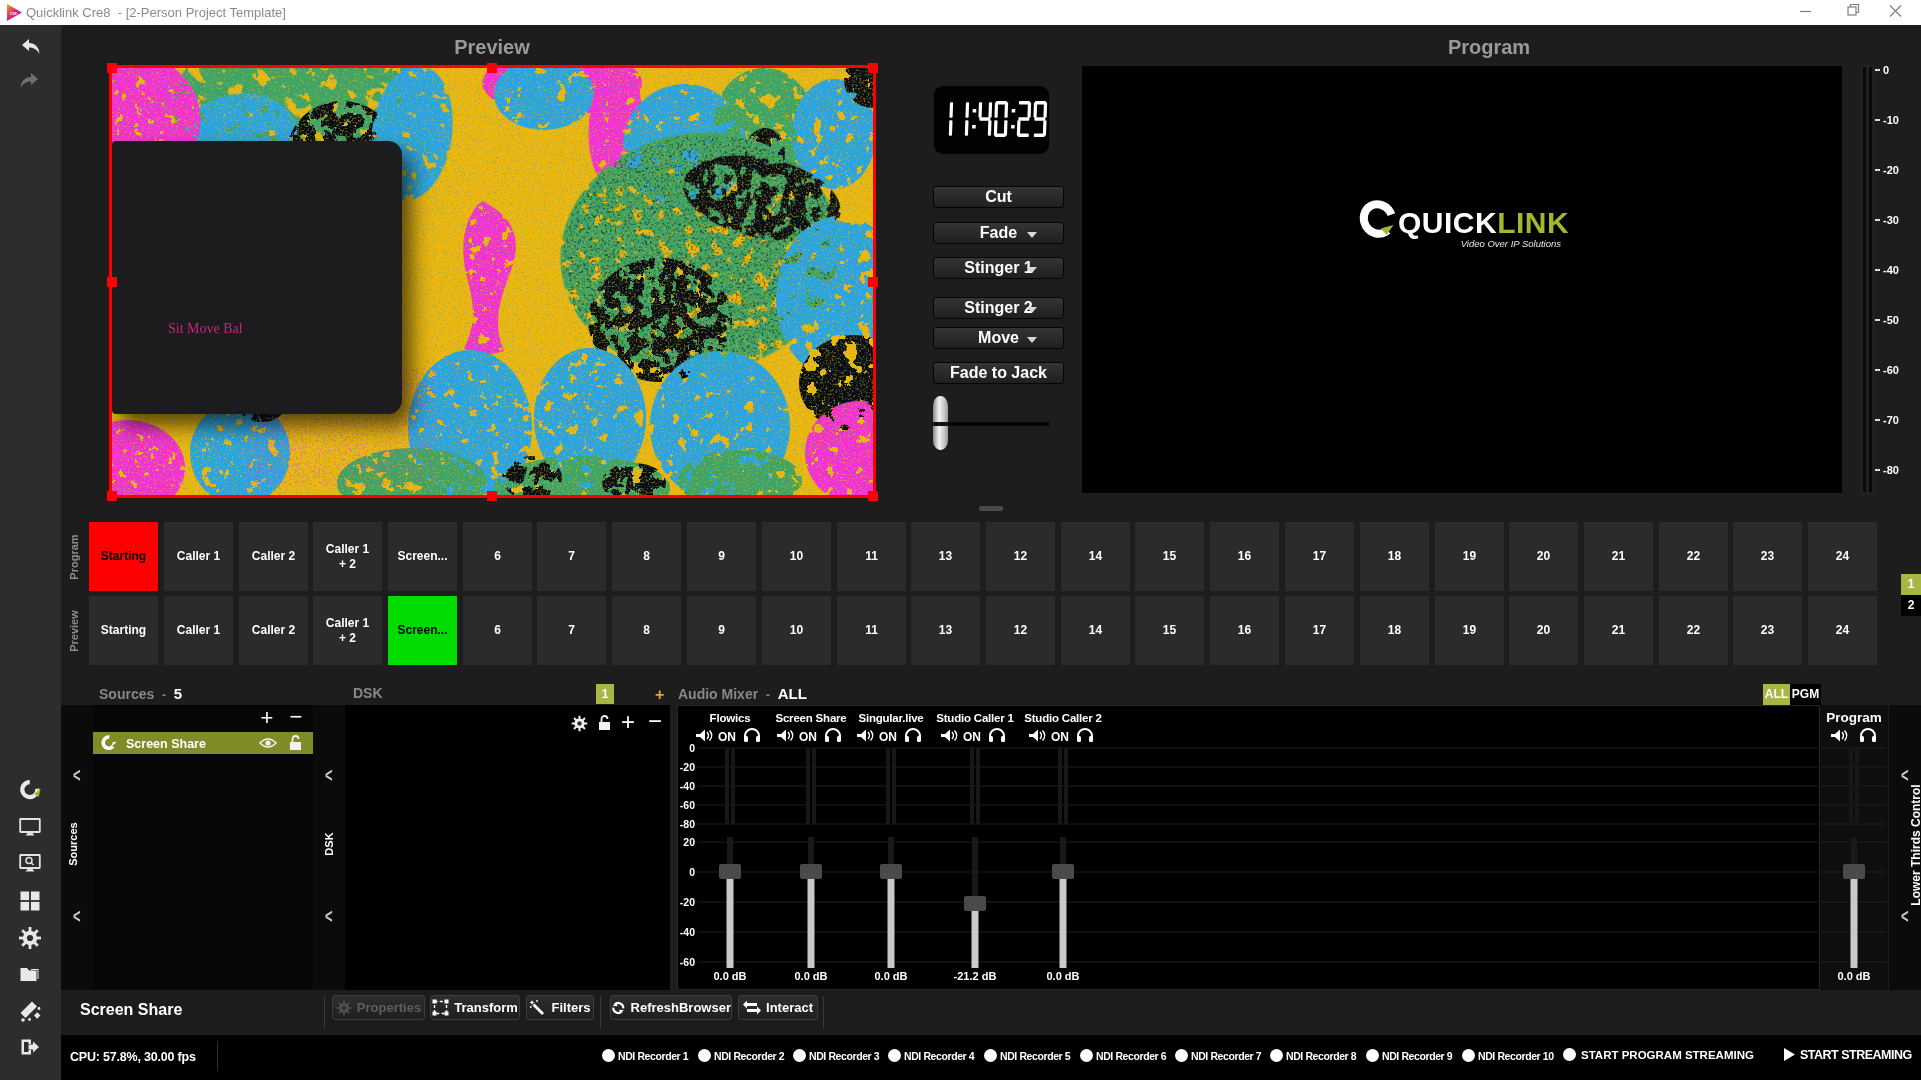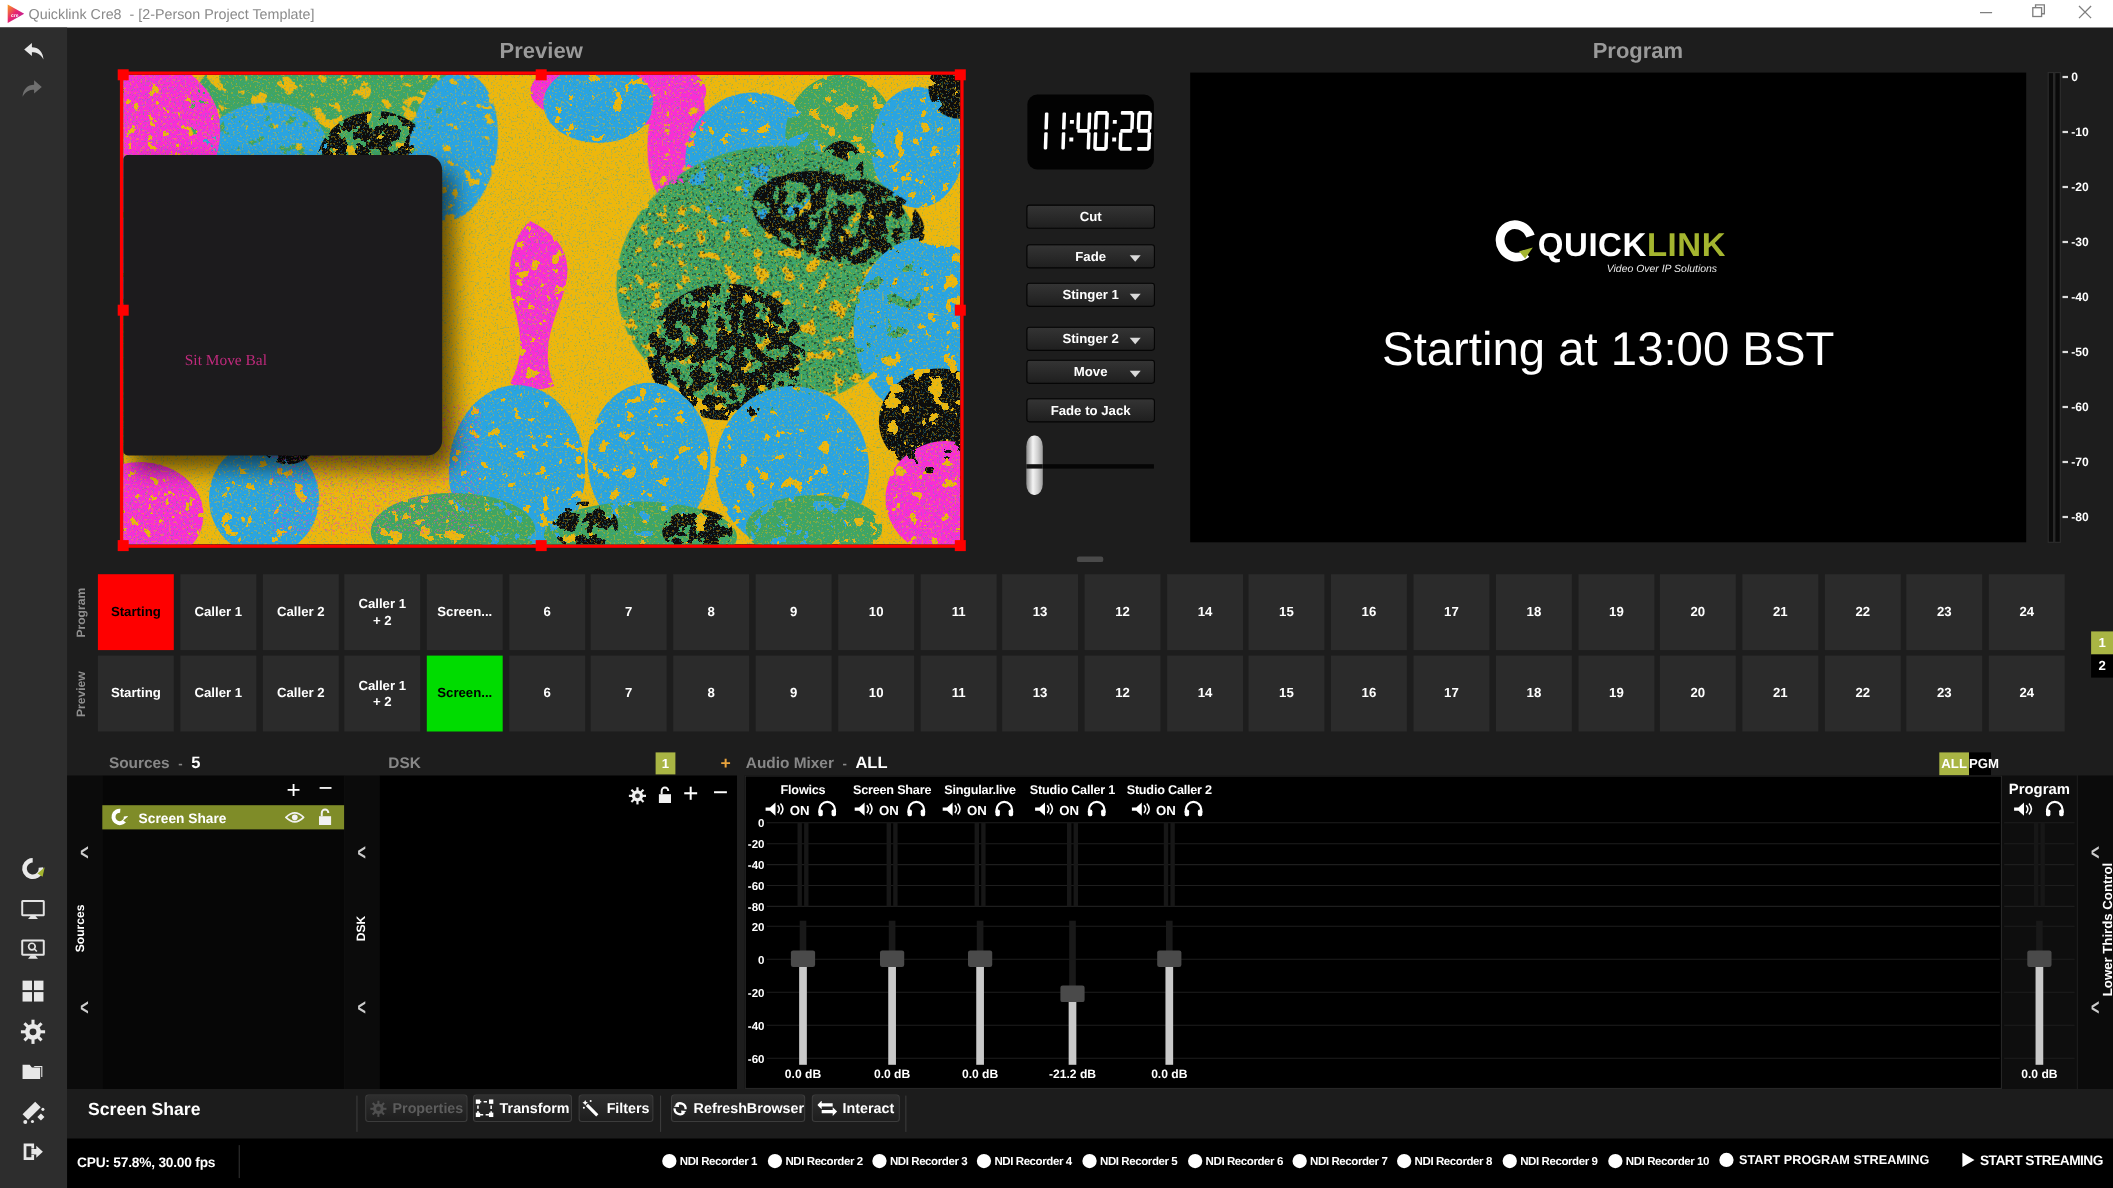--- a/index.html
+++ b/index.html
@@ -2,23 +2,23 @@
 <html><head><meta charset="utf-8"><style>
 *{margin:0;padding:0;box-sizing:border-box}
 html,body{width:1921px;height:1080px;overflow:hidden;background:#1d1d1d}
 body{font-family:"Liberation Sans",sans-serif;}
 #root{position:relative;width:1921px;height:1080px;background:#1d1d1d;overflow:hidden}
 .abs{position:absolute}
 .b{font-weight:bold}
 .gbtn{position:absolute;width:69px;height:69px;background:#2b2b2b;color:#fff;
  font-weight:bold;font-size:12px;display:flex;align-items:center;justify-content:center;
  text-align:center;line-height:15px}
-.tbtn{position:absolute;left:933px;width:117px;height:22px;border-radius:3px;
+.tbtn{position:absolute;left:933px;width:131px;height:22px;border-radius:3px;
  background:linear-gradient(#343434,#1f1f1f);border:1px solid #050505;color:#fff;
- font-weight:bold;font-size:12px;display:flex;align-items:center;justify-content:center}
+ font-weight:bold;font-size:16px;display:flex;align-items:center;justify-content:center}
 .vlab{position:absolute;color:#8e8e8e;font-weight:bold;font-size:11px;
  transform:rotate(-90deg);transform-origin:center;white-space:nowrap;text-align:center}
 .hdr{position:absolute;color:#888;font-weight:bold;font-size:14px}
 .chev{position:absolute;color:#ccc;font-weight:bold;font-size:13px;transform:scaleY(1.6)}
 .toolbtn{position:absolute;height:25px;border-radius:3px;background:linear-gradient(#2e2e2e,#1e1e1e);
  border:1px solid #3c3c3c;color:#fff;font-weight:bold;font-size:13px;display:flex;
  align-items:center;justify-content:center;gap:5px}
 .ndi{position:absolute;color:#fff;font-weight:bold;font-size:10.5px;letter-spacing:-0.4px;display:flex;align-items:center;gap:3px;white-space:nowrap}
 </style></head><body>
 <div id="root">
@@ -276,21 +276,20 @@
 <div class="abs" style="left:979px;top:506px;width:24px;height:5px;background:#4a4a4a;border-radius:2px"></div>
 <div class="abs" style="left:1082px;top:66px;width:760px;height:427px;background:#000"></div>
 <svg class="abs" style="left:1358px;top:196px" width="210" height="56" viewBox="0 0 210 56">
  <g transform="rotate(-30 20 23)">
   <ellipse cx="20" cy="23" rx="14" ry="15" fill="none" stroke="#fff" stroke-width="8" stroke-dasharray="77 17" stroke-dashoffset="-20"></ellipse>
  </g>
  <path d="M23 32.5 l12.5 -3.5 l-7 10 z" fill="#a4b52f"></path>
  <text x="40" y="37" font-family="Liberation Sans" font-size="30" font-weight="bold" fill="#fff" letter-spacing="0.5">QUICK<tspan fill="#a4b52f">LINK</tspan></text>
  <text x="203" y="51" text-anchor="end" font-family="Liberation Sans" font-size="9.5" font-style="italic" fill="#e8e8e8">Video Over IP Solutions</text>
 </svg>
-<div class="abs" style="left:1082px;top:294px;width:760px;text-align:center;font-size:43px;color:#fff">Starting at 13:00 BST</div>
 <svg class="abs" style="left:1858px;top:60px" width="62" height="440" viewBox="0 0 62 440">
       <rect x="4" y="6" width="5" height="427" fill="#0a0a0a" stroke="#2e2e2e" stroke-width="1"></rect>
       <rect x="10" y="6" width="5" height="427" fill="#0a0a0a" stroke="#2e2e2e" stroke-width="1"></rect>
       <rect x="17" y="9" width="5" height="2" fill="#ddd"></rect>
       <text x="25" y="14" font-size="11" font-weight="bold" fill="#fff">0</text>
       <rect x="17" y="59" width="5" height="2" fill="#ddd"></rect>
       <text x="25" y="64" font-size="11" font-weight="bold" fill="#fff">-10</text>
       <rect x="17" y="109" width="5" height="2" fill="#ddd"></rect>
       <text x="25" y="114" font-size="11" font-weight="bold" fill="#fff">-20</text>
       <rect x="17" y="159" width="5" height="2" fill="#ddd"></rect>
@@ -357,21 +356,21 @@
 <div class="vlab" style="left:40px;top:551px;width:68px">Program</div>
 <div class="vlab" style="left:40px;top:625px;width:68px">Preview</div>
 <div class="abs b" style="left:1901px;top:574px;width:20px;height:21px;background:#a9b544;color:#fff;font-size:12px;text-align:center;line-height:21px">1</div>
 <div class="abs b" style="left:1901px;top:595px;width:20px;height:21px;background:#000;color:#fff;font-size:12px;text-align:center;line-height:21px">2</div>
 <div class="hdr" style="left:99px;top:685px">Sources&nbsp; <span style="font-size:12px">-</span>&nbsp; <span style="color:#fff;font-size:15px">5</span></div>
 <div class="hdr" style="left:353px;top:685px">DSK</div>
 <div class="abs b" style="left:596px;top:684px;width:18px;height:20px;background:#a9b544;color:#fff;font-size:12px;text-align:center;line-height:20px">1</div>
 <div class="abs b" style="left:655px;top:686px;color:#e8a33d;font-size:16px">+</div>
 <div class="hdr" style="left:678px;top:685px">Audio Mixer&nbsp; <span style="font-size:12px">-</span>&nbsp; <span style="color:#fff;font-size:15px">ALL</span></div>
 <div class="abs b" style="left:1763px;top:684px;width:27px;height:21px;background:#a9b544;color:#fff;font-size:12px;text-align:center;line-height:21px">ALL</div>
-<div class="abs b" style="left:1790px;top:684px;width:20px;height:21px;background:#000;color:#fff;font-size:12px;text-align:center;line-height:21px">PGM</div>
+<div class="abs b" style="left:1790px;top:684px;width:31px;height:21px;background:#000;color:#fff;font-size:12px;text-align:center;line-height:21px">PGM</div>
 <div class="abs" style="left:61px;top:705px;width:32px;height:285px;background:#0b0b0b"></div>
 <div class="chev" style="left:73px;top:767px">&lt;</div>
 <div class="chev" style="left:73px;top:908px">&lt;</div>
 <div class="vlab" style="left:43px;top:838px;width:60px;color:#fff">Sources</div>
 <div class="abs" style="left:93px;top:705px;width:220px;height:285px;background:#060606"></div>
 <div class="abs" style="left:258px;top:710px;width:18px;height:18px;color:#fff;font-size:22px;line-height:16px;text-align:center">+</div>
 <div class="abs" style="left:287px;top:710px;width:18px;height:18px;color:#fff;font-size:22px;line-height:14px;text-align:center">−</div>
 <div class="abs" style="left:93px;top:732px;width:220px;height:22px;background:#7f8c28"></div>
 <div class="abs" style="left:100px;top:734px;width:18px;height:18px"><svg width="18" height="18" viewBox="0 0 24 24">
         <g transform="rotate(-30 12 12)">

